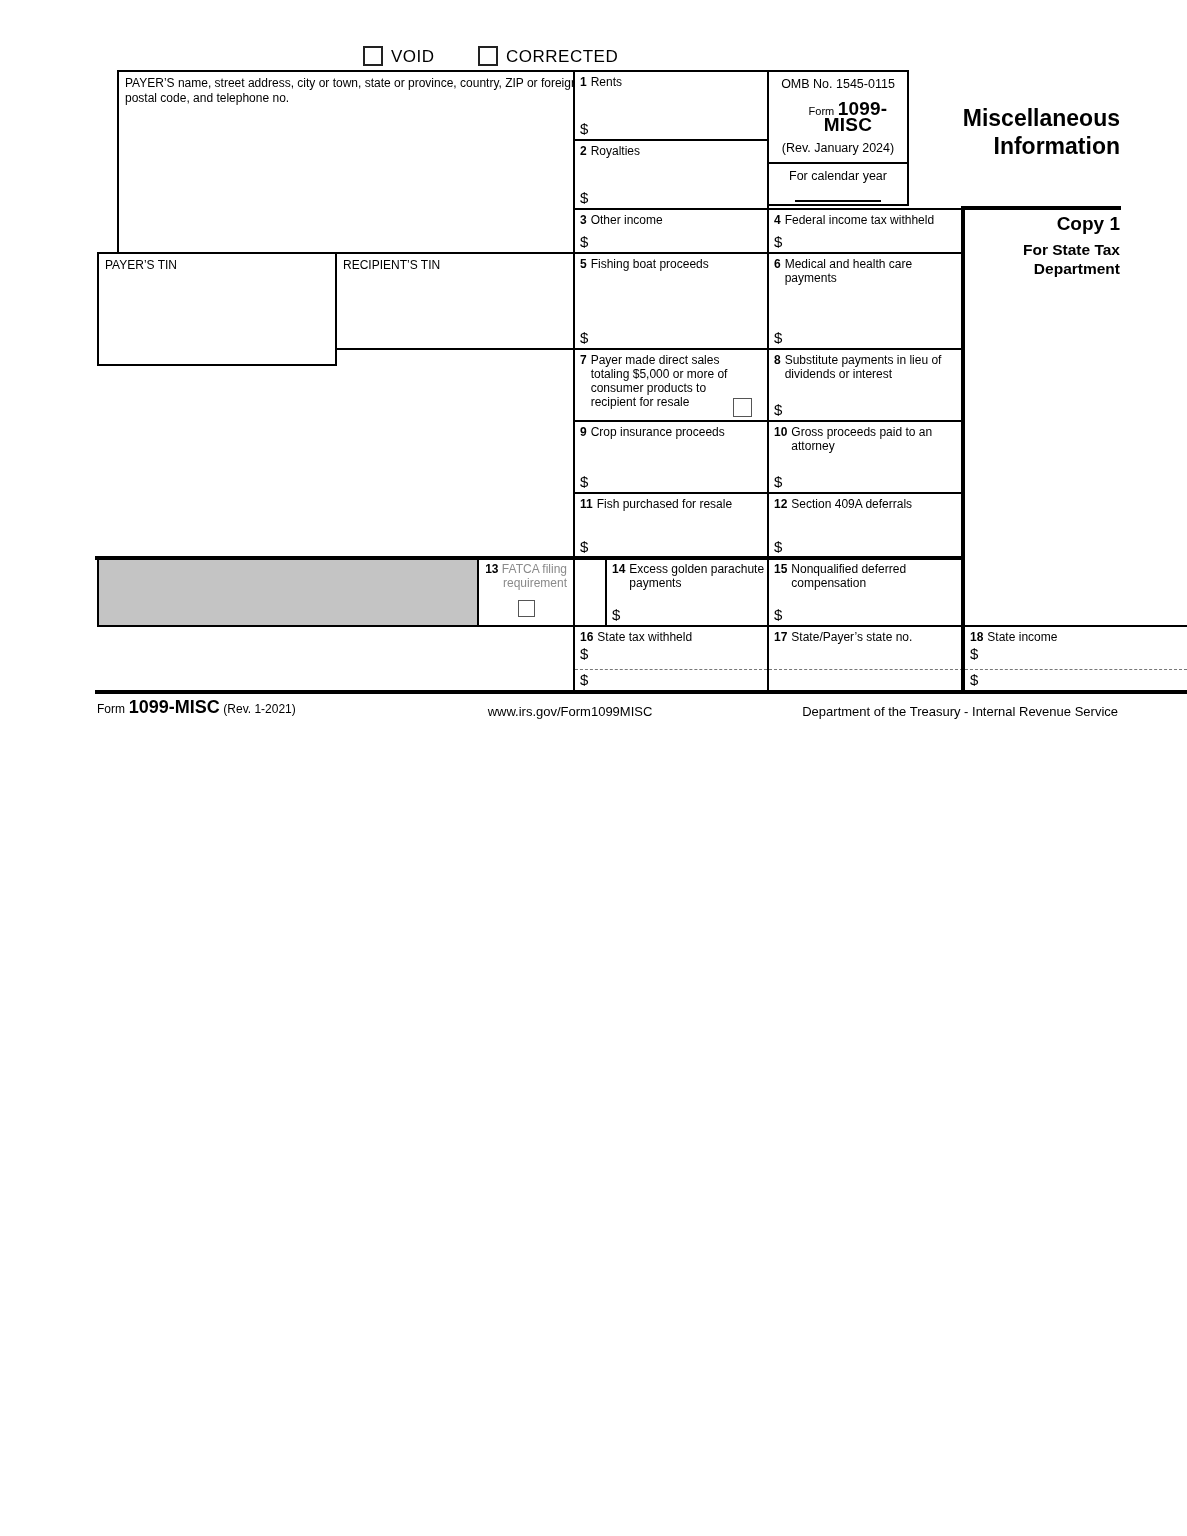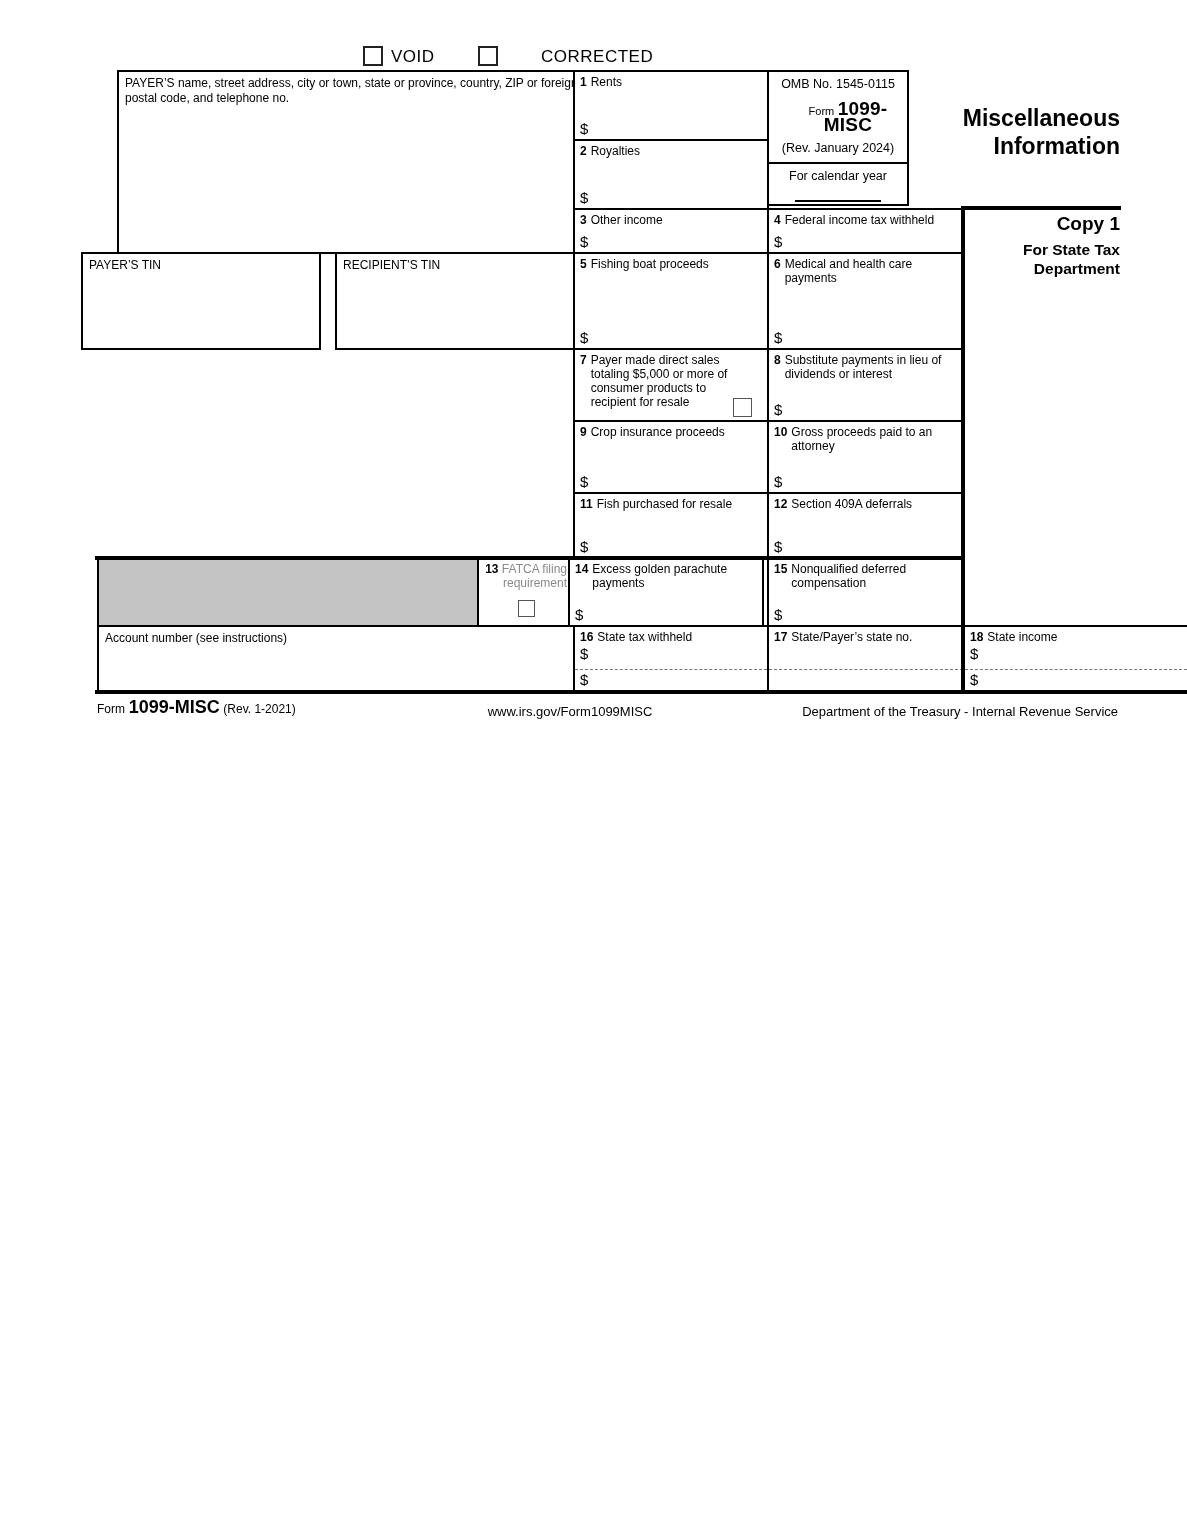--- a/index.html
+++ b/index.html
@@ -37,48 +37,45 @@
   .footer-txt{position:absolute;font-size:13px;line-height:15px;}
 </style>
 </head>
 <body>
 
 <div id="page">
 
   <div class="cb" style="left:363px;top:46px;width:20px;height:20px;"></div>
   <div class="topcb-label" style="left:391px;top:47px;">VOID</div>
   <div class="cb" style="left:478px;top:46px;width:20px;height:20px;"></div>
-  <div class="topcb-label" style="left:506px;top:47px;margin-left:35px;">CORRECTED</div>
+  <div class="topcb-label" style="left:506px;top:47px;">CORRECTED</div>
 
   <div class="bx" style="left:97px;top:70px;width:478px;height:184px;margin-left:20px;">
     <div class="pad-lbl">PAYER’S name, street address, city or town, state or province, country, ZIP or foreign postal code, and telephone no.</div>
   </div>
 
-  <div class="bx" style="left:81px;top:252px;width:240px;height:98px;">
+  <div class="bx" style="left:97px;top:252px;width:240px;height:114px;">
     <div class="pad-lbl">PAYER’S TIN</div>
   </div>
   <div class="bx" style="left:335px;top:252px;width:240px;height:98px;">
     <div class="pad-lbl">RECIPIENT’S TIN</div>
   </div>
 
 
   <div class="bx gray-fill" style="left:97px;top:557px;width:382px;height:70px;"></div>
 
   <div class="bx" style="left:477px;top:557px;width:98px;height:70px;">
     <div class="fatca-lbl">
       <span class="num" style="font-weight:bold;">13</span>
       <span class="gray-txt">FATCA filing</span><br>
       <span class="gray-txt">requirement</span>
     </div>
     <div class="cb cb-thin" style="left:39px;top:41px;width:17px;height:17px;"></div>
   </div>
 
-  <div class="bx" style="left:97px;top:625px;width:478px;height:69px;">
-    <div class="pad-lbl">Account number (see instructions)</div>
-  </div>
 
   <div class="bx" style="left:573px;top:70px;width:196px;height:71px;">
     <div class="lbl">
         <span class="num">1</span>
         <span class="ltext">Rents</span>
       </div>
     <div class="dollar">$</div>
   </div>
 
   <div class="bx" style="left:573px;top:139px;width:196px;height:71px;">
@@ -122,21 +119,21 @@
   </div>
 
   <div class="bx" style="left:573px;top:492px;width:196px;height:67px;">
     <div class="lbl">
         <span class="num">11</span>
         <span class="ltext">Fish purchased for resale</span>
       </div>
     <div class="dollar">$</div>
   </div>
 
-  <div class="bx" style="left:568px;top:557px;width:196px;height:70px;">
+  <div class="bx" style="left:605px;top:557px;width:196px;height:70px;">
     <div class="lbl">
         <span class="num">14</span>
         <span class="ltext">Excess golden parachute payments</span>
       </div>
     <div class="dollar">$</div>
   </div>
 
   <div class="bx" style="left:573px;top:625px;width:196px;height:69px;">
     <div class="lbl">
         <span class="num">16</span>

